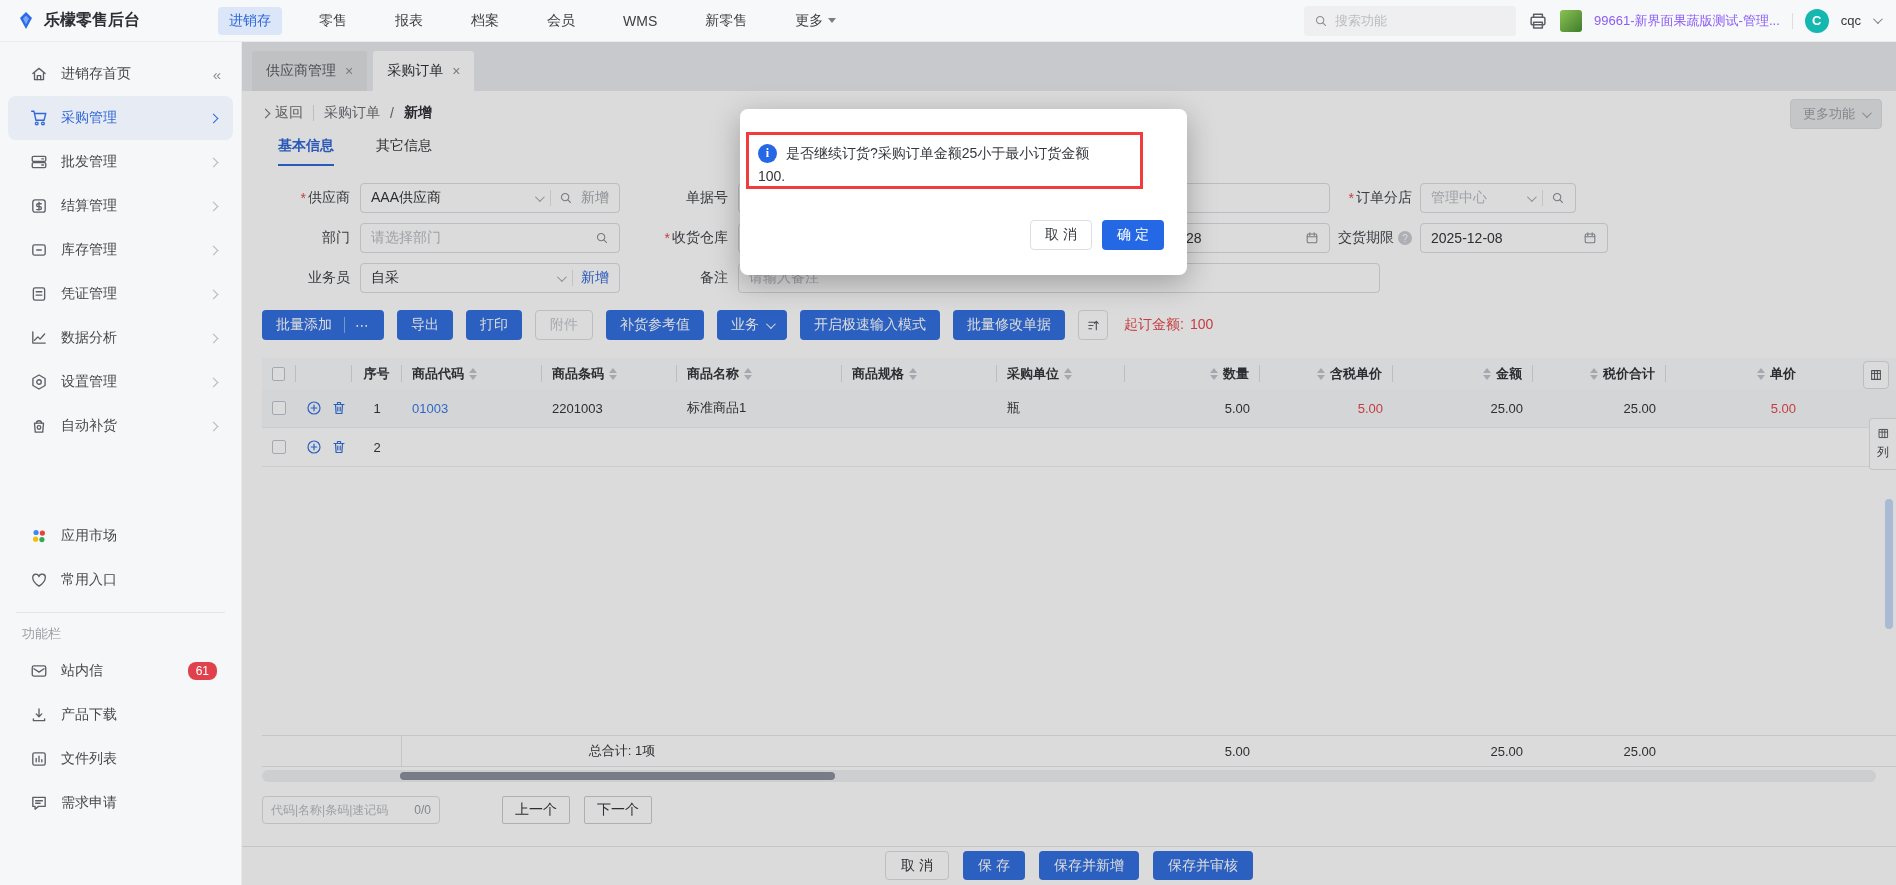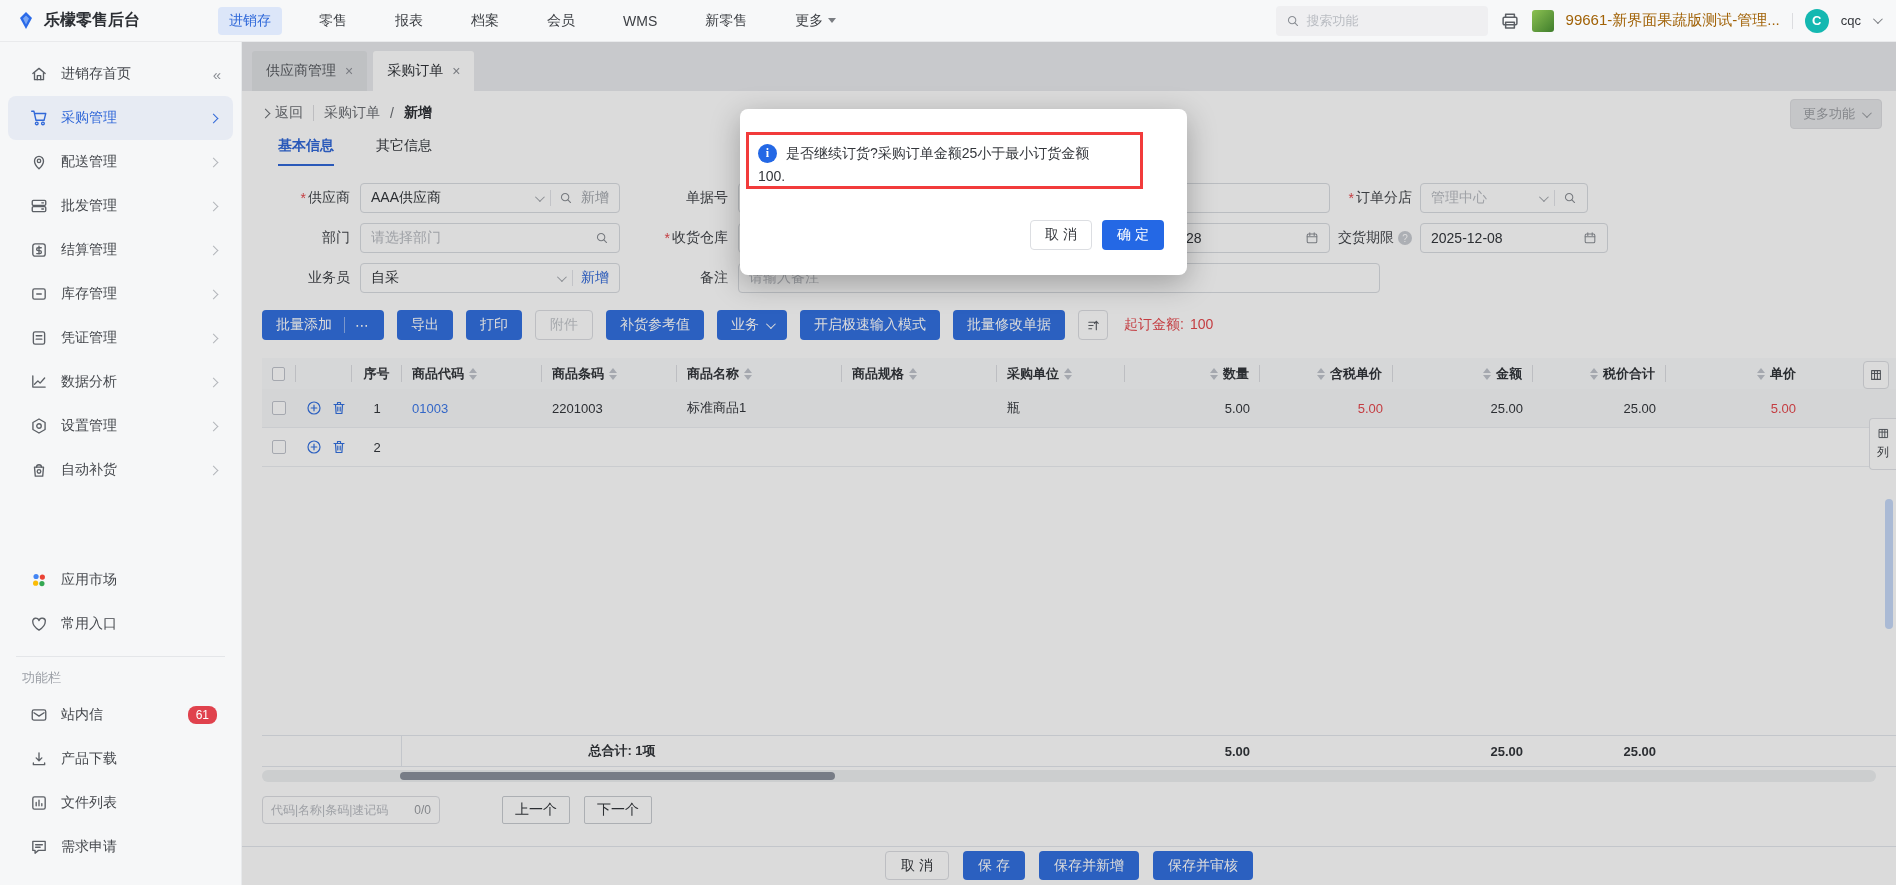--- a/index.html
+++ b/index.html
@@ -15,21 +15,21 @@
   .logo .ic{width:20px;height:20px}
   .topmenu{display:flex;align-items:center;gap:26px;margin-left:78px;font-size:14px;color:#3c3f44}
   .tmitem{padding:5px 11px;border-radius:4px;cursor:pointer;display:flex;align-items:center;white-space:nowrap}
   .tmitem.active{background:#dce6f9;color:#2f68d9}
   .tri{width:0;height:0;border:4px solid transparent;border-top:5px solid #7a7d82;margin-left:5px;transform:translateY(2px)}
   .nav-right{margin-left:auto;display:flex;align-items:center;gap:12px}
   .searchbox{width:212px;height:30px;background:#efeff1;border-radius:4px;display:flex;align-items:center;padding:0 10px;gap:7px;color:#9ca0a6;font-size:13px}
   .searchbox .ic{width:14px;height:14px;color:#8b8f95}
   .nav-ic{width:20px;height:20px;color:#5c6066}
   .tenant-avatar{width:22px;height:22px;border-radius:3px;background:linear-gradient(135deg,#8cc152,#3f7d2c);display:inline-block;flex:none}
-  .tenant{font-size:15px;color:#a16207;max-width:215px;white-space:nowrap;overflow:hidden}
+  .tenant{font-size:13px;color:#8b5cf6;max-width:215px;white-space:nowrap;overflow:hidden}
   .vbar{width:1px;height:16px;background:#dcdde0}
   .user-avatar{width:24px;height:24px;border-radius:50%;background:#14b8b1;color:#fff;font-size:13px;font-weight:bold;display:flex;align-items:center;justify-content:center}
   .user-name{font-size:13px;color:#33363b}
   .chev{display:inline-block;width:7px;height:7px;border-right:1.4px solid #7a7d82;border-bottom:1.4px solid #7a7d82}
   .chev.down{transform:rotate(45deg) translateY(-2px)}
   .chev.right{transform:rotate(-45deg)}
 
   
   .sidebar{position:absolute;left:0;top:42px;bottom:0;width:242px;background:#f6f7f8;border-right:1px solid #e8eaec;padding-top:10px;font-size:14px;color:#45484d;z-index:20;overflow:hidden}
   .side-item{height:44px;display:flex;align-items:center;gap:13px;padding:0 16px 0 22px;margin:0 8px;border-radius:8px;position:relative;cursor:pointer;white-space:nowrap}
@@ -97,21 +97,21 @@
   .tbody .trow.alt{background:#f7f8fa}
   .sort{display:inline-flex;flex-direction:column;gap:2px;margin:0 5px;cursor:pointer}
   .sort i{width:0;height:0;border-left:4px solid transparent;border-right:4px solid transparent}
   .sort .su{border-bottom:5px solid #c0c4cc}
   .sort .sd{border-top:5px solid #c0c4cc}
   .cb{width:14px;height:14px;border:1px solid #c0c4cc;border-radius:2px;background:#fff;display:inline-block;cursor:pointer}
   .rowact{display:flex;gap:9px;color:#3370e0}
   .rowact .ic{width:16px;height:16px;cursor:pointer}
   .link{color:#3c78e8;cursor:pointer}
   .red{color:#e5484d}
-  .tfoot{position:absolute;left:20px;top:644px;width:1634px;height:32px;border-top:1px solid #e4e7ed;border-bottom:1px solid #e4e7ed;background:#fff;font-size:13px;font-weight:bold;display:grid;align-items:center}
+  .tfoot{position:absolute;left:20px;top:644px;width:1634px;height:32px;border-top:1px solid #e4e7ed;border-bottom:1px solid #e4e7ed;background:#fff;font-size:13px;font-weight:normal;display:grid;align-items:center}
   .tfoot .blk{height:100%;border-right:1px solid #e4e7ed}
   .tfoot .flabel{text-align:center}
   .tfoot .num{text-align:right;padding:0 10px}
 
   .hsb{position:absolute;left:20px;right:20px;top:679px;height:12px;background:#eef0f2;border-radius:6px}
   .hsb .thumb{position:absolute;left:138px;top:2px;width:435px;height:8px;background:#8b919c;border-radius:4px;cursor:pointer}
 
   .pager{position:absolute;left:20px;top:705px;height:28px;display:flex;align-items:center;gap:14px}
   .pg-input{width:178px;height:28px;border:1px solid #dcdee2;border-radius:4px;display:flex;align-items:center;padding:0 8px;font-size:12px;background:#fff;gap:4px}
   .pg-input .ph{flex:1;overflow:hidden;white-space:nowrap}
@@ -209,30 +209,20 @@
           <circle cx="6" cy="12.8" r="1.2"></circle>
           <circle cx="11.5" cy="12.8" r="1.2"></circle>
         </svg>
       </span>
       <span>采购管理</span>
       <span class="chev right"></span>
     </div>
     <div class="side-item">
       <span class="ic ">
         <svg viewBox="0 0 16 16">
-          <path d="M8 14s4-3.6 4-7a4 4 0 0 0-8 0c0 3.4 4 7 4 7z"></path>
-          <circle cx="8" cy="7" r="1.5"></circle>
-        </svg>
-      </span>
-      <span>配送管理</span>
-      <span class="chev right"></span>
-    </div>
-    <div class="side-item">
-      <span class="ic ">
-        <svg viewBox="0 0 16 16">
           <rect x="2" y="3" width="12" height="4.5" rx="1"></rect>
           <rect x="2" y="8.5" width="12" height="4.5" rx="1"></rect>
           <path d="M10.5 5.2h1.5M10.5 10.7h1.5"></path>
         </svg>
       </span>
       <span>批发管理</span>
       <span class="chev right"></span>
     </div>
     <div class="side-item">
       <span class="ic ">
@@ -408,21 +398,21 @@
     <div class="lbl" style="left:380px;top:92px;width:106px">
         <span>单据号</span>
       </div>
     <div class="inp" style="left:496px;top:92px;width:592px">
         <span class="flex1"></span>
       </div>
     <div class="lbl" style="left:1050px;top:92px;width:120px">
         <span class="req">*</span>
         <span>订单分店</span>
       </div>
-    <div class="inp" style="left:1178px;top:92px;width:168px">
+    <div class="inp" style="left:1178px;top:92px;width:156px">
       <span class="flex1 ph">管理中心</span>
       <span class="chev down"></span>
       <span class="vline"></span>
       <span class="ic">
           <svg viewBox="0 0 16 16">
             <circle cx="7" cy="7" r="4.2"></circle>
             <path d="m10.2 10.2 3 3"></path>
           </svg>
         </span>
     </div>

